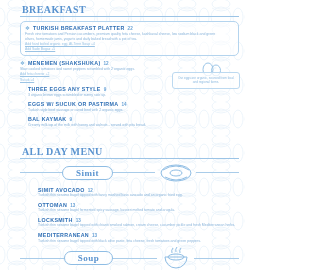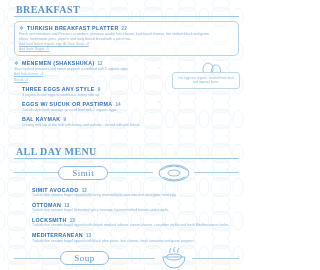--- a/index.html
+++ b/index.html
@@ -7,21 +7,21 @@
     width:245px;height:270px;overflow:hidden;
     background:#ffffff;
     font-family:"Liberation Sans", sans-serif;
     color:#2f6fb5;
     position:relative;
   }
   
   .watermark{
     position:absolute;inset:0;z-index:0;pointer-events:none;opacity:.5;
   }
-  .page{position:relative;z-index:1;padding:4px 6px 0 14px;box-sizing:border-box;height:100%;}
+  .page{position:relative;z-index:1;padding:4px 6px 0 20px;box-sizing:border-box;height:100%;}
 
   
   .sec-title{
     font-family:"Liberation Serif", serif;
     font-weight:bold;
     font-size:10px;
     letter-spacing:.4px;
     color:#5a93cf;
     margin:0 0 1px 2px;
   }
@@ -56,21 +56,21 @@
     font-size:3.1px;line-height:1.45;color:#8fbbe0;text-align:center;z-index:2;
   }
   .note-egg{position:absolute;right:22px;top:62px;z-index:2;}
 
   
   .ribbon-row{display:flex;align-items:center;margin:2px 0 4px 0;}
   .ribbon{
     position:relative;
     border:1px solid #8fbde4;border-radius:9px;
     padding:1px 13px;
-    font-family:"Liberation Serif", serif;font-weight:normal;
+    font-family:"Liberation Serif", serif;font-weight:bold;
     font-size:9px;color:#5a93cf;letter-spacing:.5px;
     background:rgba(255,255,255,.7);
     white-space:nowrap;
   }
   .ribbon-line{flex:1;height:1px;background:#a9cce9;}
   .ribbon-line.left{margin-right:-1px;}
   .ribbon-line.right{margin-left:-1px;}
   .ribbon-deco{margin:0 4px;flex:0 0 auto;display:flex;align-items:center;}
 
   .list{padding-left:18px;}

